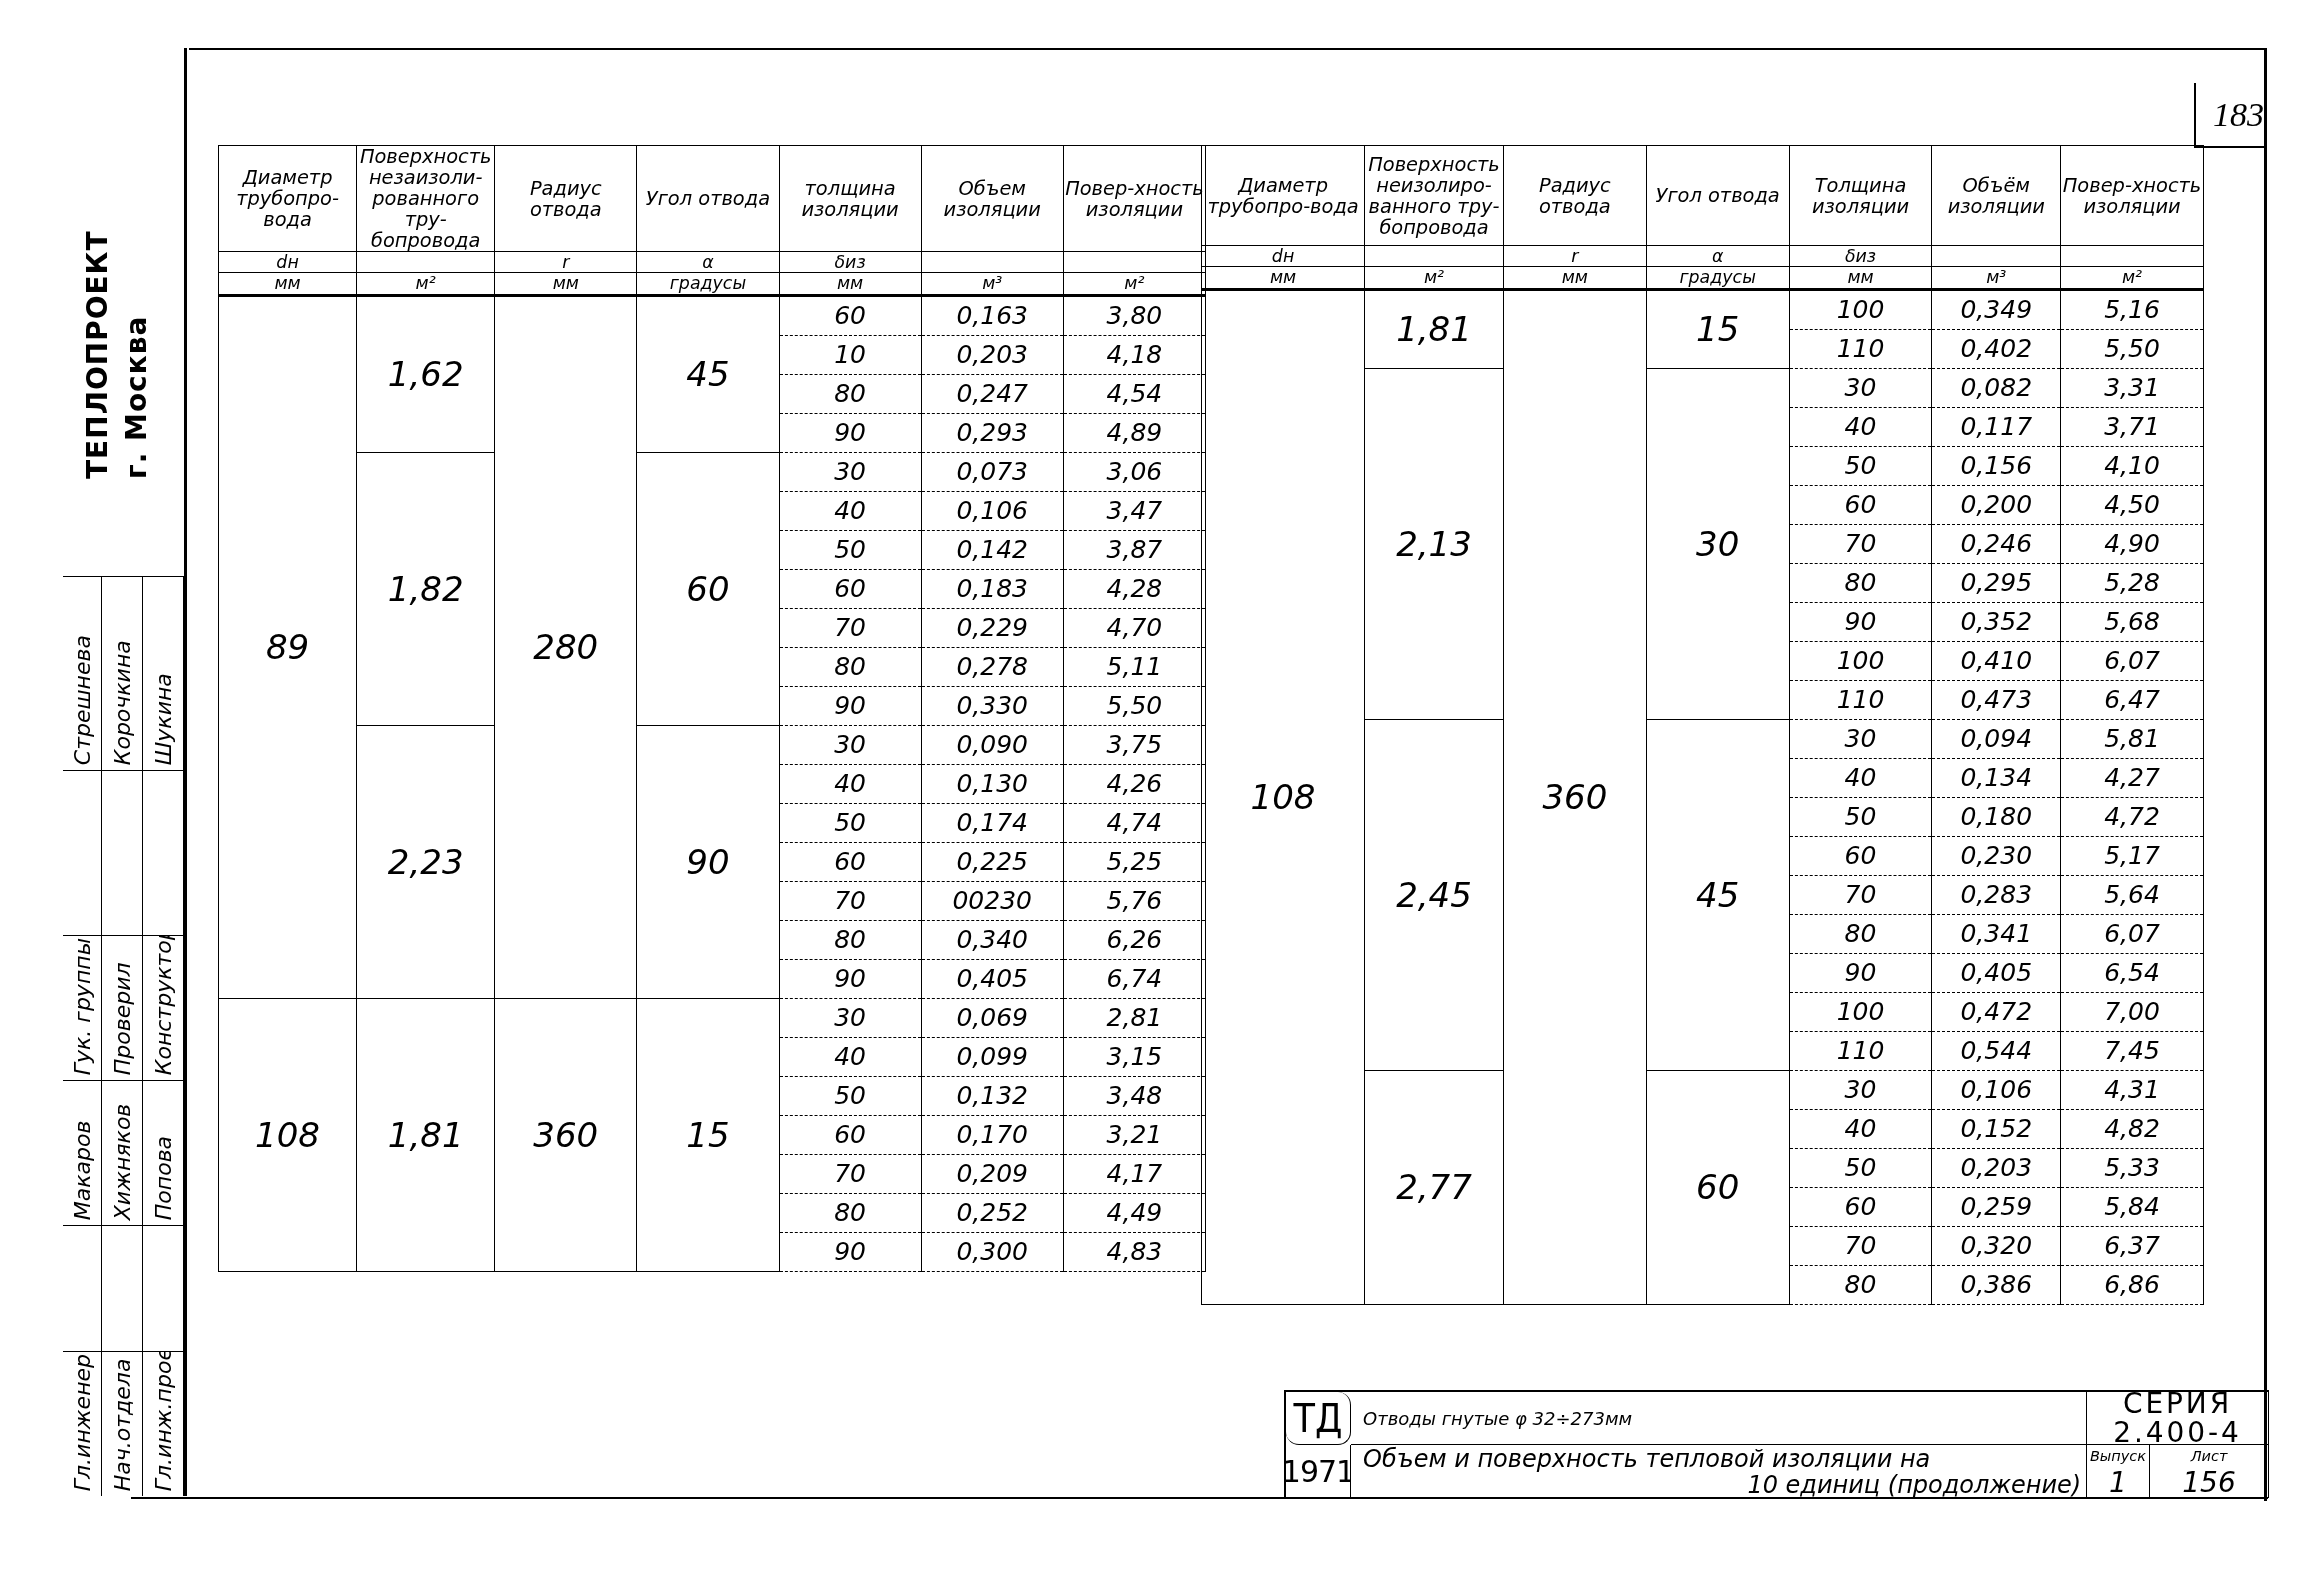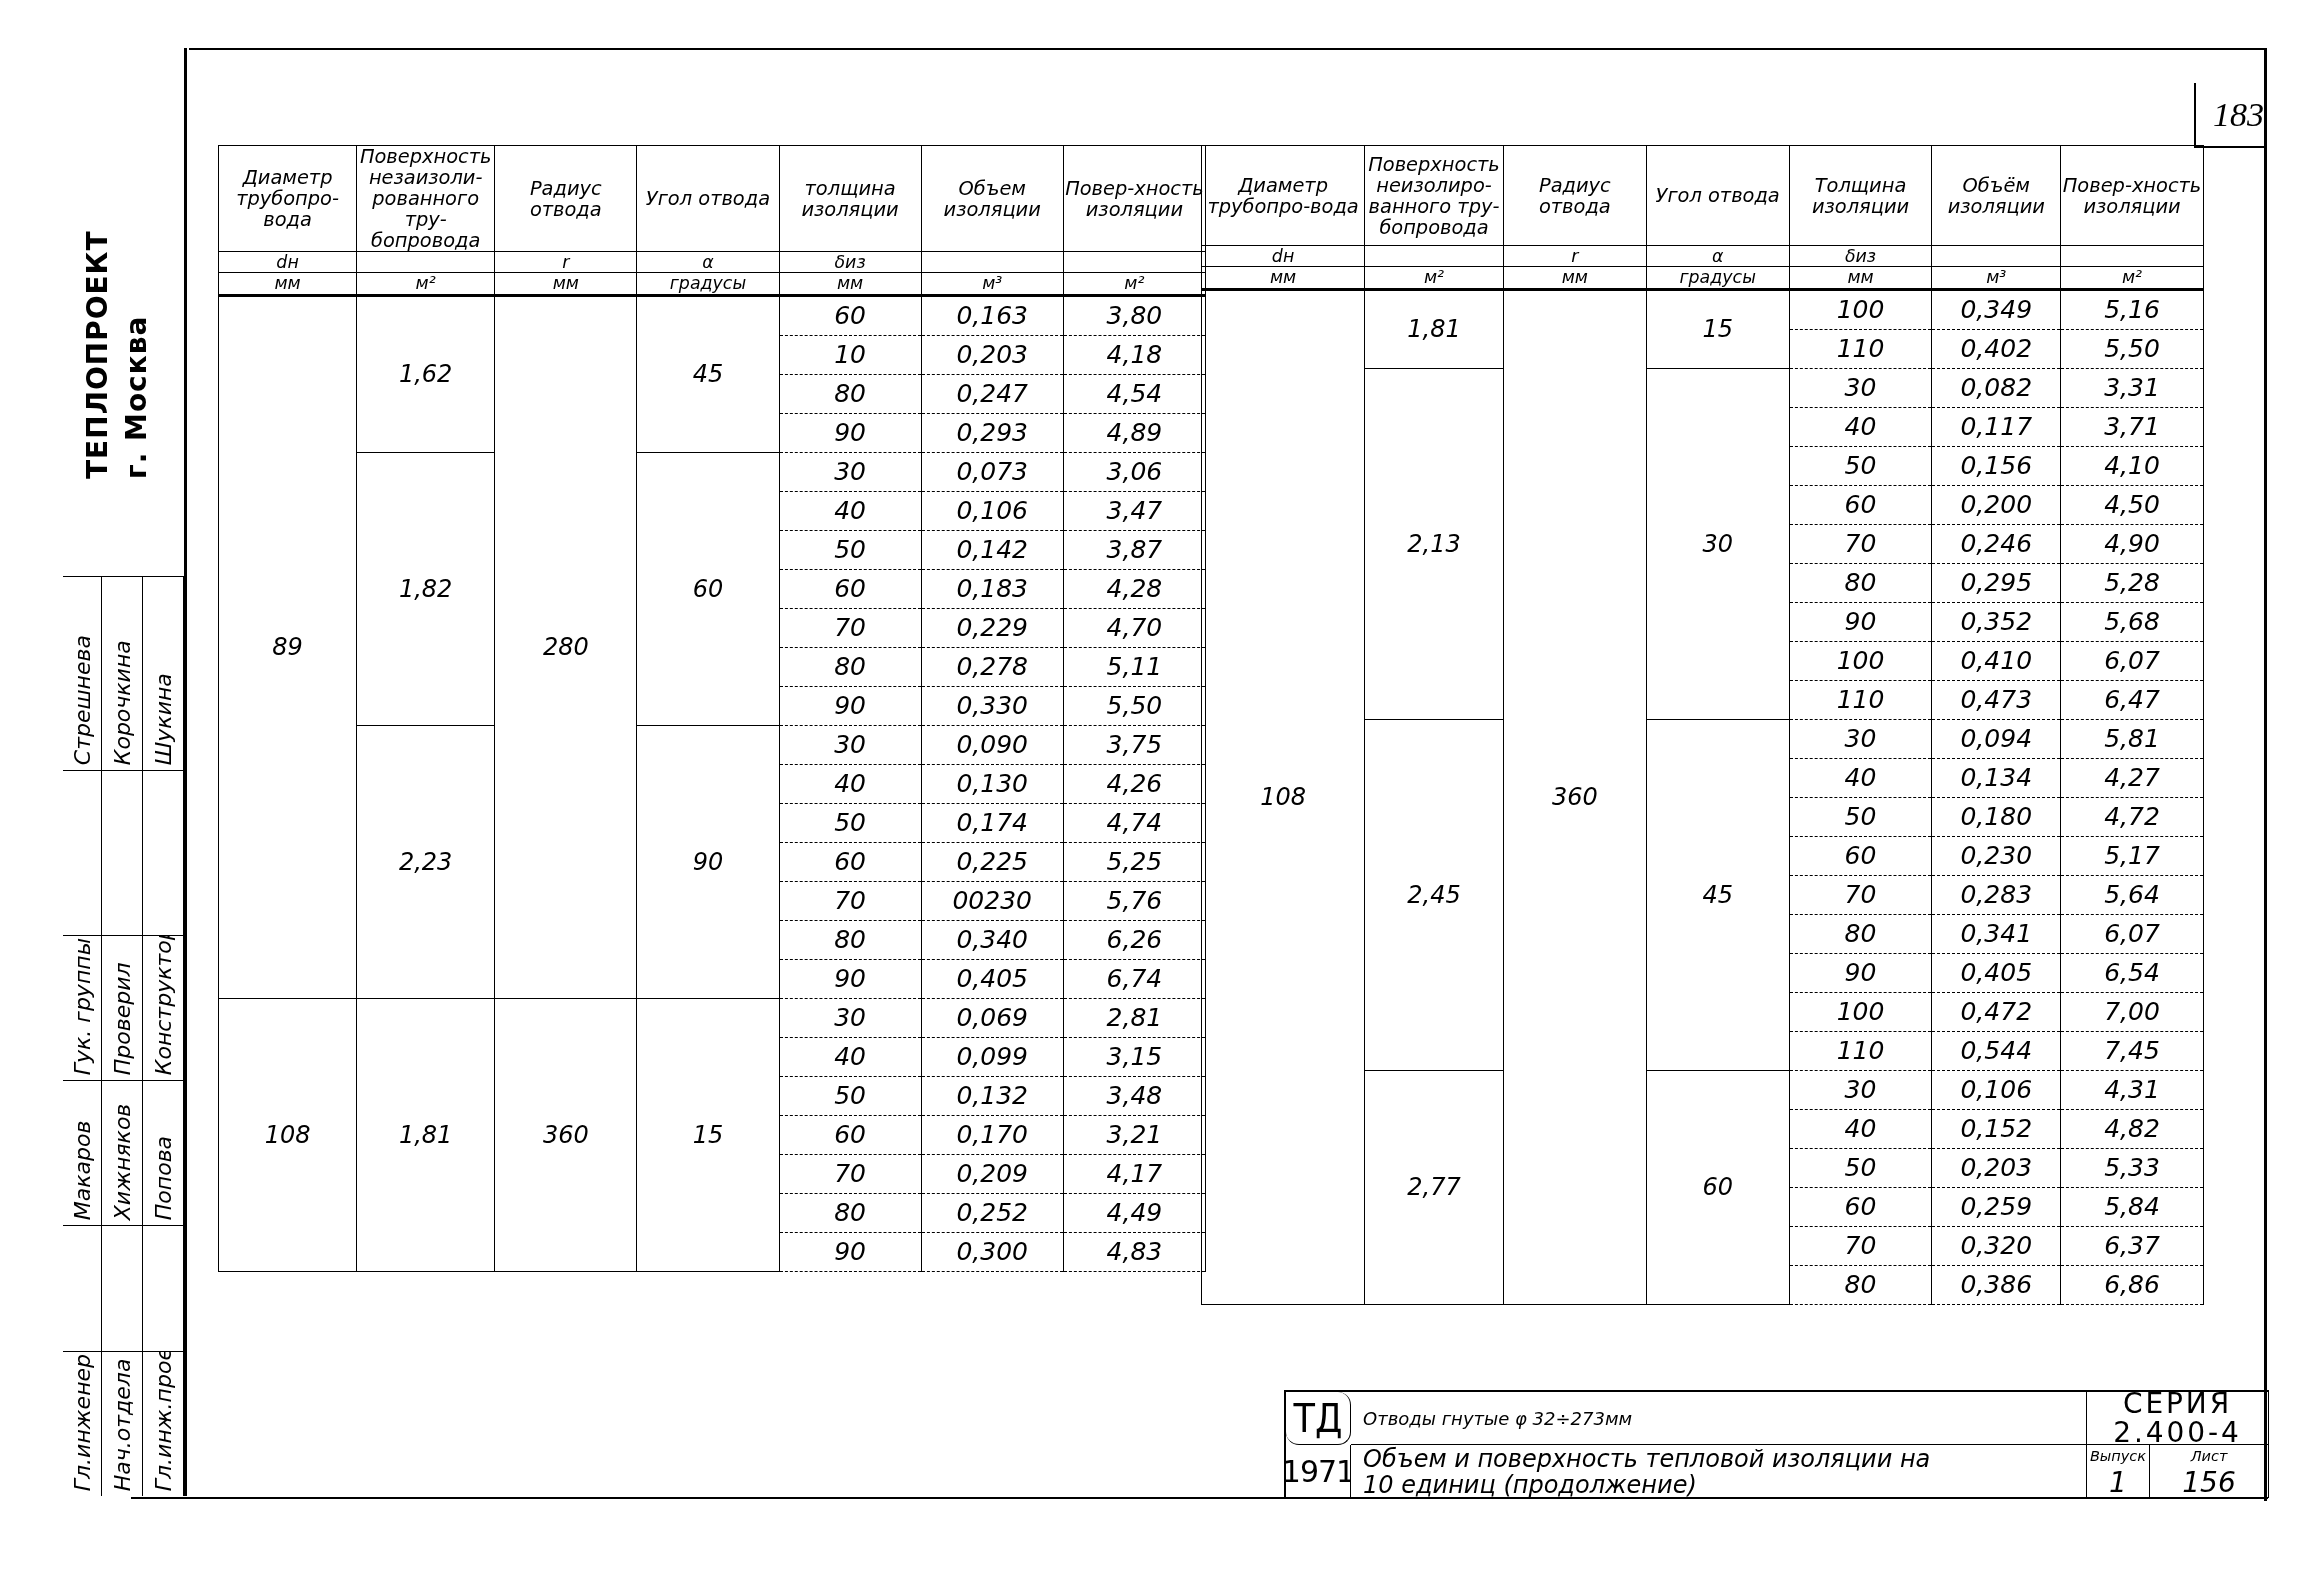--- a/index.html
+++ b/index.html
@@ -26,35 +26,35 @@
                font-style:italic; font-size:22px; white-space:nowrap; overflow:hidden; }
   .side-org { position:absolute; left:1017px; top:14.5px; width:387px; height:97px;
               font-size:28px; font-weight:bold; line-height:39px; letter-spacing:1px; }
 
   
   table.t { position:absolute; border-collapse:collapse; font-style:italic; }
   table.t td, table.t th { border:1.5px solid #000; text-align:center; vertical-align:middle; padding:0; }
   table.t th.h { font-weight:normal; font-size:19.4px; line-height:21px; height:99px; }
   table.t th.s { font-weight:normal; font-size:17.4px; height:20.3px; }
   table.t th.u { font-weight:normal; font-size:17.4px; height:20.3px; border-bottom:3.4px solid #000; }
-  table.t td.g { font-size:24px;margin-top:8px; }
+  table.t td.g { font-size:34px;margin-top:8px; }
   table.t td.v { font-size:25px; height:38px; border-top:1px dashed #000; border-bottom:1px dashed #000; }
   #left-table { left:218px; top:145px; width:988px; }
   #right-table { left:1201px; top:145px; width:1003px; }
 
   
   .tb { position:absolute; left:1284px; top:1390px; width:983px; height:107px;
         display:grid; grid-template-columns:65px 736px 63px 119px; grid-template-rows:53px 53px;
         border-top:2.9px solid #000; border-left:2.4px solid #000; }
   .tb > div { border-right:1.9px solid #000; border-bottom:1.9px solid #000; display:flex; align-items:center; overflow:hidden; }
   .tb .mark { justify-content:center; font-size:39px; font-family:"DejaVu Sans Condensed","DejaVu Sans", sans-serif; font-weight:normal;border-radius:13px; }
   .tb .year { justify-content:center; font-size:30px; letter-spacing:-1px;text-align:center; }
   .tb .t1 { font-style:italic; font-size:18px; padding-left:12px; }
   .tb .t2 { font-style:italic; font-size:24px; padding-left:12px; display:block; line-height:26px; padding-top:1px; }
-  .tb .t2 .l2 { display:block; padding-right:4.8px; }
+  .tb .t2 .l2 { display:block; text-align:right; padding-right:4.8px; }
   .tb .series { grid-column: span 2; flex-direction:column; justify-content:center; font-size:28px; line-height:29px; letter-spacing:2.9px; }
   .tb .small { flex-direction:column; justify-content:flex-start; font-style:italic; }
   .tb .small .lab { font-size:14.5px; margin-top:2.9px; }
   .tb .small .val { font-size:28px; margin-top:1.9px; }
 </style>
 </head>
 <body>
 
 <div class="frame-top"></div>
 <div class="frame-left"></div>

